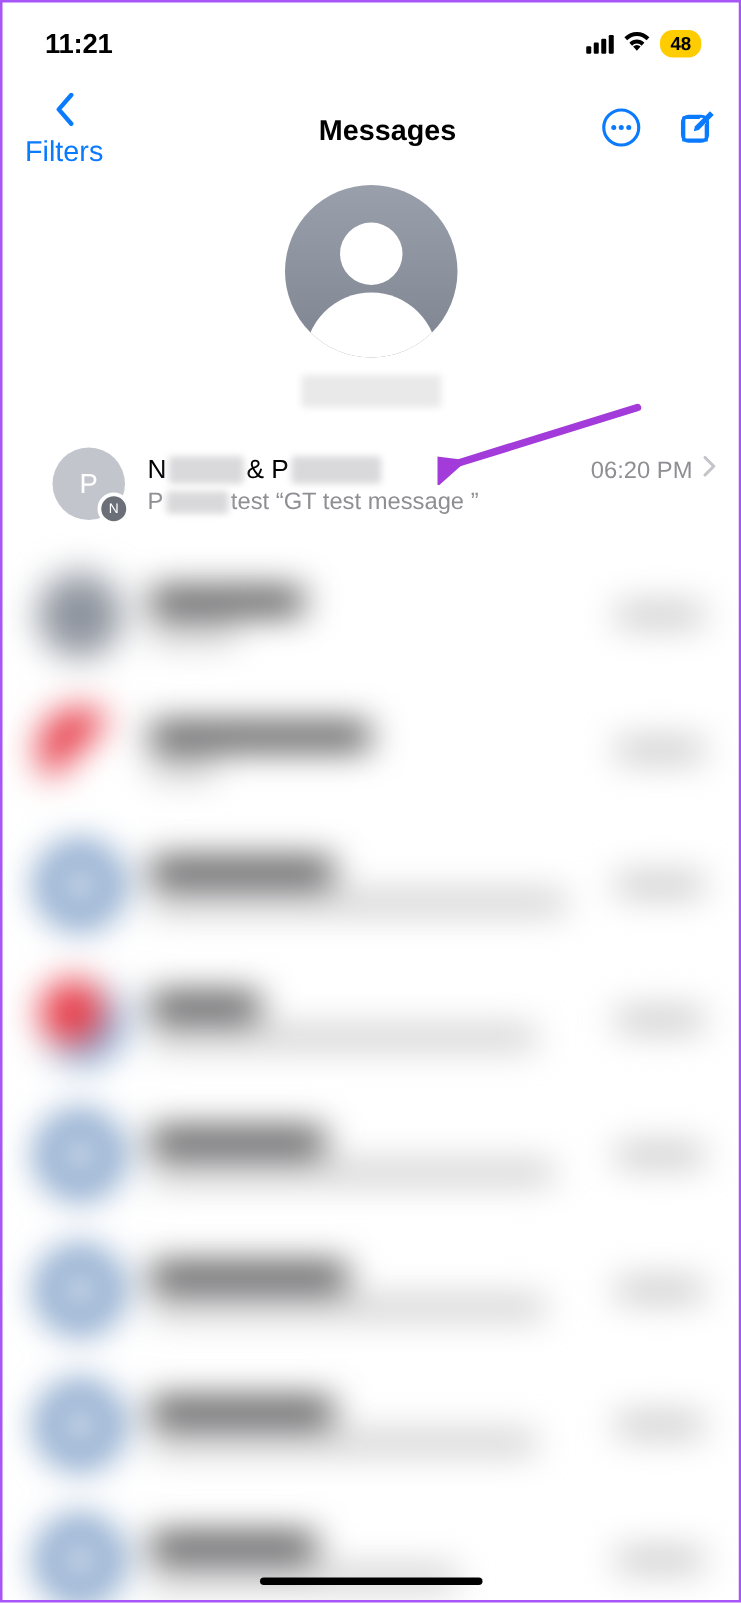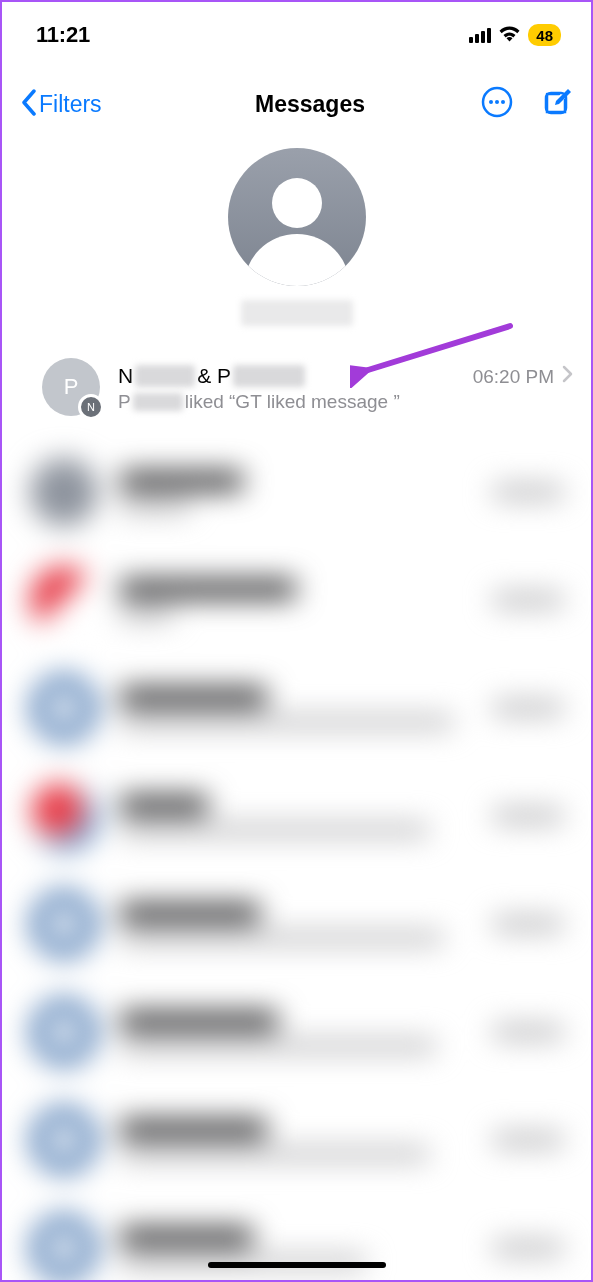--- a/index.html
+++ b/index.html
@@ -38,21 +38,21 @@
       height: 22px;
     }
     .nav-bar {
       display: flex;
       align-items: center;
       padding: 0 18px;
       height: 72px;
       margin-top: 12px;
       position: relative;
     }
-    .nav-left { display: flex; align-items: center; gap: 2px; color: #0a7aff; }
+    .nav-left { display: flex; align-items: center; gap: 2px; color: #0a7aff; flex-direction: column; }
     .filters-text { font-size: 23px; }
     .nav-title {
       position: absolute; left: 0; right: 0;
       text-align: center;
       font-size: 23px;
       font-weight: 600;
       pointer-events: none;
       padding-left: 27px;
     }
     .nav-right { margin-left: auto; display: flex; align-items: center; gap: 28px; color: #0a7aff; }
@@ -216,21 +216,21 @@
       <div class="conv-time">06:20 PM</div>
       <span class="chevron-right">
         <svg width="11" height="18" viewBox="0 0 11 18">
             <path d="M2 2 l7 7 l-7 7" stroke="#c5c5c9" stroke-width="2.5" fill="none" stroke-linecap="round" stroke-linejoin="round"></path>
           </svg>
       </span>
     </div>
     <div class="conv-sub">
       <span>P</span>
       <span class="red-box rb3"></span>
-      <span> liked “GT liked message ”</span>
+      <span> test “GT test message ”</span>
     </div>
   </div>
 </div>
 
 <svg class="arrow" width="170" height="70">
   <defs>
     <marker id="ah" markerWidth="12" markerHeight="12" refX="2" refY="6" orient="auto">
       <path d="M12 1 L1 6 L12 11 L8 6 z" fill="#a23bd9"></path>
     </marker>
   </defs>

